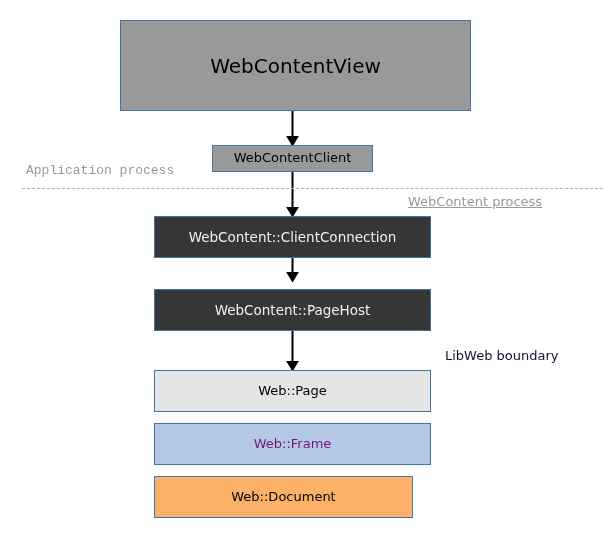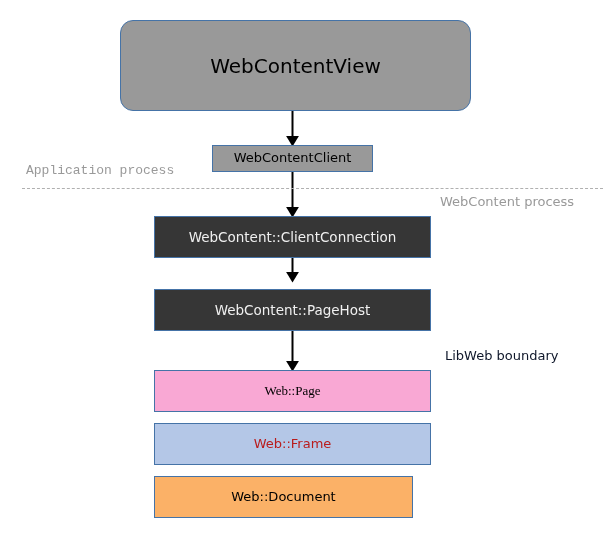--- a/index.html
+++ b/index.html
@@ -28,21 +28,20 @@
   .node-label {
     display: block;
     white-space: nowrap;
   }
   
   #node-webcontentview {
     left: 120px;  top: 20px;   width: 351px; height: 91px;
     background: #999999;
     color: #000000;
     font-size: 20px;
-    border-radius: 13px;
   }
   #node-webcontentclient {
     left: 212px; top: 145px;  width: 161px; height: 27px;
     background: #999999;
     color: #000000;
     font-size: 13px;
   }
   #node-clientconnection {
     left: 154px; top: 216px;  width: 277px; height: 42px;
     background: #363636;
@@ -91,21 +90,21 @@
     height: 0;
     border-top: 1.5px dashed #b0b0b0;
   }
   .boundary-label {
     position: absolute;
     color: #999999;
     font-size: 13px;
     white-space: nowrap;
   }
   #label-application-process { left: 26px;  top: 163px; }
-  #label-webcontent-process  { left: 440px; top: 194px; }
+  #label-webcontent-process  { left: 408px; top: 194px; text-decoration: underline; }
   #label-libweb-boundary     { left: 445px; top: 348px; }
 </style>
 </head>
 <body>
 
 <div id="diagram-root">
 
   <svg class="arrow" viewBox="0 0 603 546" xmlns="http://www.w3.org/2000/svg">
     <defs>
       <marker id="head" markerWidth="7" markerHeight="7" refX="1.2" refY="3.2" orient="auto" markerUnits="strokeWidth">
@@ -133,25 +132,25 @@
   </div>
 
   <div class="node" id="node-webcontentclient" style="background: rgb(153, 153, 153); color: rgb(0, 0, 0); border-color: rgb(69, 115, 167);">
     <span class="node-label">WebContentClient</span>
   </div>
 
   <div class="node" id="node-pagehost" style="background: rgb(54, 54, 54); color: rgb(240, 240, 240); border-color: rgb(69, 115, 167); margin-top: 8px;">
     <span class="node-label">WebContent::PageHost</span>
   </div>
 
-  <div class="node" id="node-webpage" style="background: #f9a8d4; color: rgb(0, 0, 0); border-color: rgb(69, 115, 167); font-family: Liberation Serif, serif;">
+  <div class="node" id="node-webpage" style="background: #e5e5e5; color: rgb(0, 0, 0); border-color: rgb(69, 115, 167);">
     <span class="node-label">Web::Page</span>
   </div>
 
-  <div class="node" id="node-webframe" style="background: rgb(180, 199, 231); color: #b91c1c; border-color: rgb(69, 115, 167);">
+  <div class="node" id="node-webframe" style="background: rgb(180, 199, 231); color: #701a75; border-color: rgb(69, 115, 167);">
     <span class="node-label">Web::Frame</span>
   </div>
 
   <div class="node" id="node-webdocument" style="background: rgb(251, 177, 103); color: rgb(0, 0, 0); border-color: rgb(69, 115, 167);">
     <span class="node-label">Web::Document</span>
   </div>
 
 </div>
 
 </body></html>

